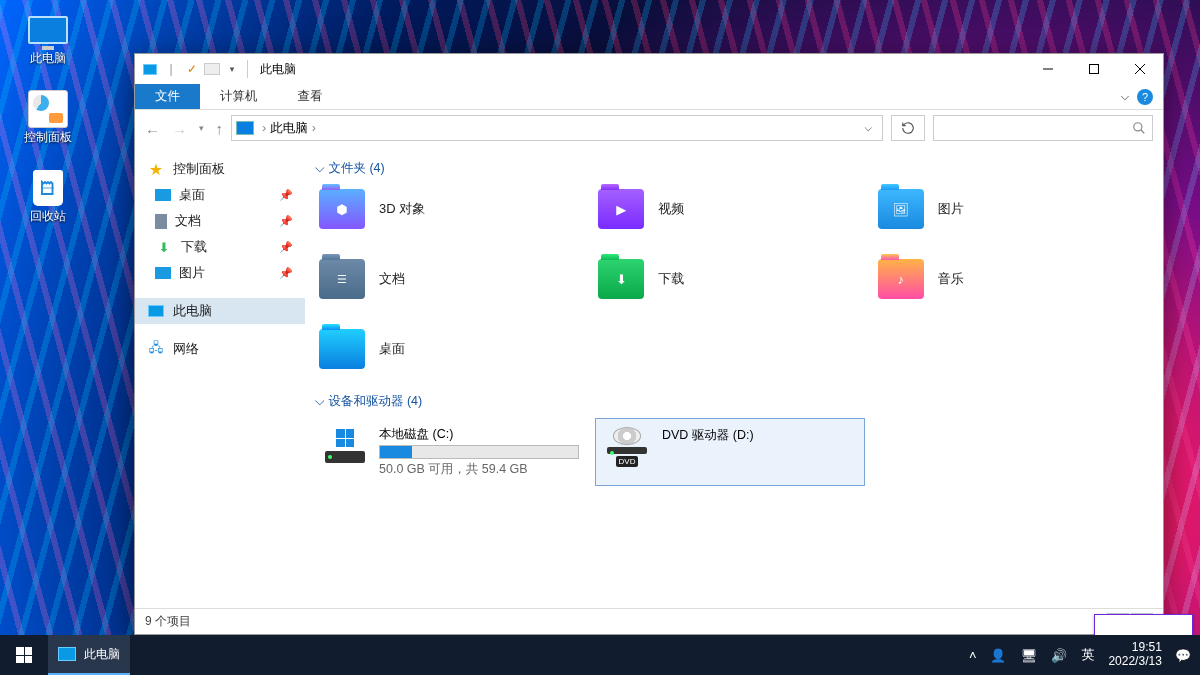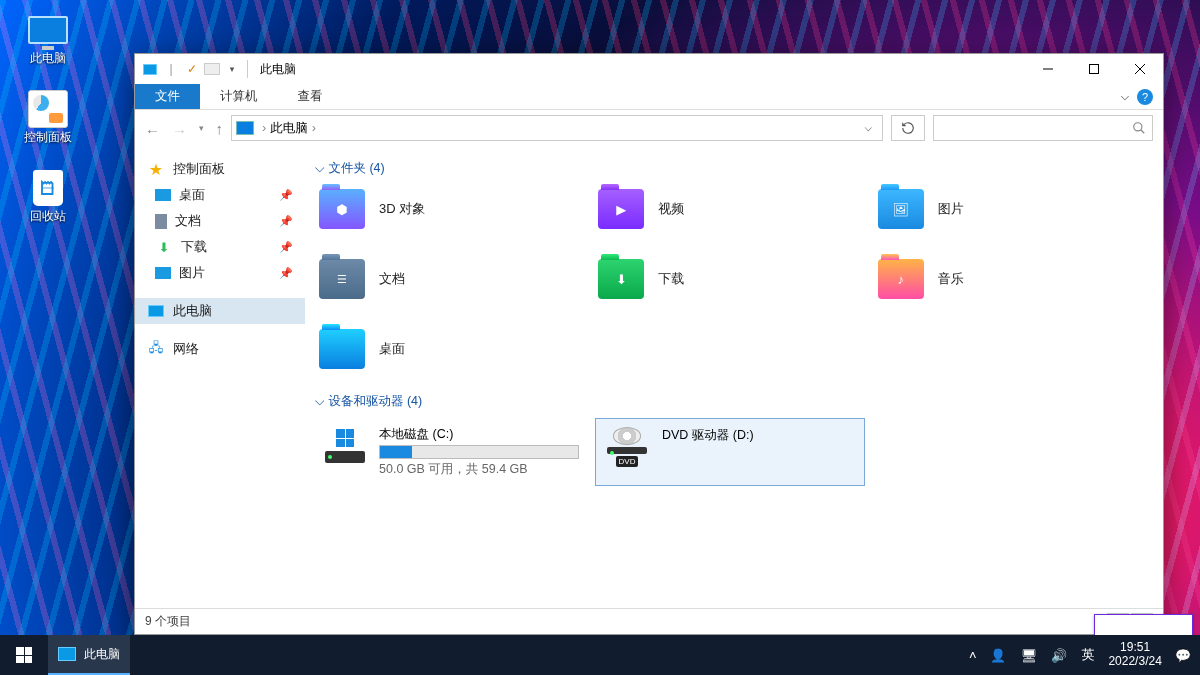--- a/index.html
+++ b/index.html
@@ -91,21 +91,21 @@
   .tooltip{position:absolute;right:7px;top:614px;background:#fff;border:1px solid #6d28d9;padding:19px 6px;font-size:17px;color:#333;box-shadow:0 1px 3px rgba(0,0,0,.3);}
 
   
   .taskbar{position:absolute;left:0;bottom:0;width:100%;height:40px;background:#111c2e;display:flex;align-items:center;color:#fff;font-size:12px;}
   .start-btn{width:48px;height:40px;display:flex;align-items:center;justify-content:center;}
   .win-logo{display:grid;grid-template-columns:1fr 1fr;grid-template-rows:1fr 1fr;gap:1px;width:16px;height:16px;}
   .win-logo span{background:#fff;}
   .task-item{height:40px;display:flex;align-items:center;gap:8px;padding:0 10px;border-bottom:2px solid #5ab1ff;background:#29374d;}
   .task-item .mini-pc2{width:18px;height:14px;background:#0a9ae5;border:1px solid #6cf;}
   .tray{margin-left:auto;display:flex;align-items:center;gap:14px;padding-right:8px;}
-  .tray .clock{text-align:center;line-height:1.15;}
+  .tray .clock{text-align:right;line-height:1.15;}
   .tray-ico{font-size:13px;}
   .watermark{position:absolute;right:280px;bottom:5px;color:rgba(255,120,120,0.7);font-size:20px;font-style:italic;font-weight:bold;letter-spacing:1px;}
 </style>
 </head>
 <body>
 
 <div class="wallpaper"></div>
 
 <div class="desktop-icons">
   <div class="dicon">
@@ -359,17 +359,17 @@
     <span>此电脑</span>
   </div>
   <div class="tray">
     <span class="tray-ico">˄</span>
     <span class="tray-ico">👤</span>
     <span class="tray-ico">🖥</span>
     <span class="tray-ico">🔊</span>
     <span class="tray-ico">英</span>
     <div class="clock">
       <div>19:51</div>
-      <div>2022/3/24</div>
+      <div>2022/3/13</div>
     </div>
     <span class="tray-ico">💬</span>
   </div>
 </div>
 
 </body></html>

